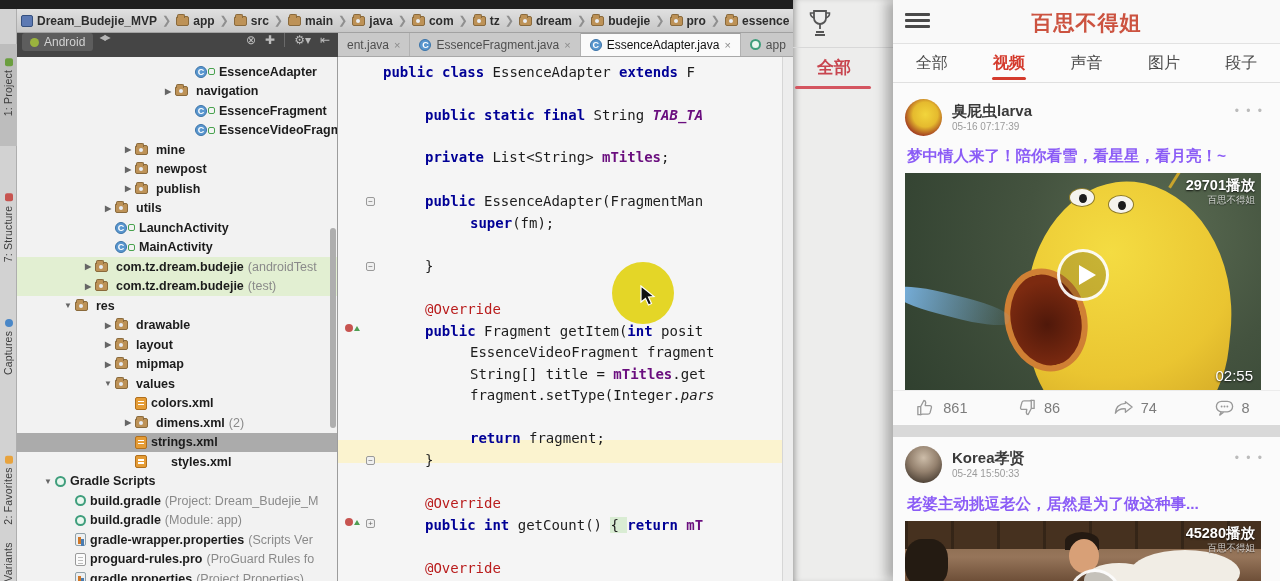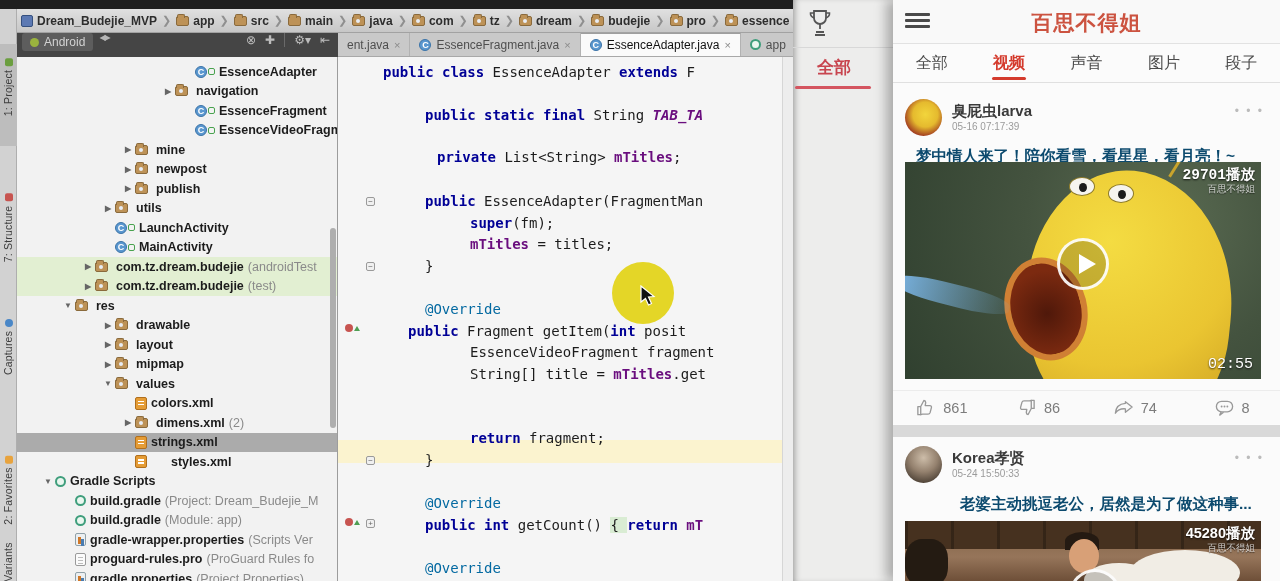--- a/index.html
+++ b/index.html
@@ -59,21 +59,21 @@
   .ic-file { display:inline-block; width:11px; height:13px; background:#fbfbfb; border:1px solid #9a9a9a; border-radius:2px; position:relative; flex:none; }
   .ic-file::after { content:""; position:absolute; left:2px; top:3px; right:2px; height:1.5px; background:#bdbdbd; box-shadow:0 3px 0 #bdbdbd, 0 6px 0 #bdbdbd; }
   .tree-scroll { position:absolute; left:330px; top:228px; width:6px; height:200px; background:#aeaeae; border-radius:3px; }
 
   
   .editor { position:absolute; left:338px; top:57px; width:455px; height:524px; background:#f5f5f5; overflow:hidden; }
   .cur-line { position:absolute; left:0; top:383px; width:455px; height:23px; background:#fbf3cf; }
   .codeline { position:absolute; font-family:"DejaVu Sans Mono", monospace; font-size:14px; white-space:pre; color:#1c1c1c; line-height:21px; }
   .k { color:#000096; font-weight:bold; }
   .f { color:#6a0e7e; font-weight:bold; }
-  .a { color:#0369a1; }
+  .a { color:#b91c1c; }
   .n { color:#1414ff; }
   .i { font-style:italic; }
   .ci { color:#6a0e7e; font-weight:bold; font-style:italic; }
   .bh { background:#d9ecd3; }
   .fold { position:absolute; left:28px; width:9px; height:9px; border:1px solid #9a9a9a; background:#f0f0f0; color:#666; font-size:8px; line-height:7px; text-align:center; border-radius:2px; }
   .ovr { position:absolute; left:7px; width:8px; height:8px; border-radius:50%; background:#c75450; }
   .ovr::after { content:""; position:absolute; left:9px; top:2px; width:0; height:0; border-left:3px solid transparent; border-right:3px solid transparent; border-bottom:5px solid #4f9e54; }
   .ed-scroll { position:absolute; right:0; top:0; width:11px; height:524px; background:#ededed; border-left:1px solid #d6d6d6; }
   .click-circle { position:absolute; left:274px; top:205px; width:62px; height:62px; border-radius:50%; background:rgba(226,211,21,.92); }
   .cursor-arrow { position:absolute; left:302px; top:228px; }
@@ -94,34 +94,34 @@
   .hamburger .row { height:2.5px; margin-bottom:3.5px; background:#4a4a4a; position:relative; border-radius:1px; }
   .p-title { position:absolute; left:0; top:9px; width:387px; text-align:center; font-size:21px; font-weight:bold; color:#cc5340; letter-spacing:1px; }
   .p-tabs { position:absolute; left:0; top:44px; width:387px; height:39px; border-bottom:1px solid #e0e0e0; display:flex; }
   .p-tab { flex:1; display:flex; align-items:center; justify-content:center; font-size:16px; color:#4c4c4c; position:relative; }
   .p-tab.active { color:#d43a2c; font-weight:bold; }
   .p-tab.active::after { content:""; position:absolute; left:50%; transform:translateX(-50%); bottom:2px; width:34px; height:3px; background:#d43a2c; border-radius:2px; }
 
   .post-name { position:absolute; left:59px; font-size:15px; font-weight:bold; color:#3a3a3a; }
   .post-time { position:absolute; left:59px; font-size:10px; color:#9b9b9b; }
   .post-menu { position:absolute; right:16px; font-size:12px; color:#bbb; letter-spacing:2px; }
-  .post-text { position:absolute; left:23px; font-size:15.5px; font-weight:bold; color:#0c4a6e; white-space:nowrap; }
+  .post-text { position:absolute; left:14px; font-size:15.5px; font-weight:bold; color:#8b5cf6; white-space:nowrap; }
   .avatar { position:absolute; left:12px; width:37px; height:37px; border-radius:50%; }
   .av1 { background:radial-gradient(circle at 55% 42%, #f2d53c 0%, #e5ba2e 42%, #a03a20 74%, #74281a 100%); }
   .av2 { background:radial-gradient(circle at 50% 32%, #cdbda9 0%, #94816e 45%, #473c31 85%); }
 
   .video { position:absolute; left:12px; width:356px; overflow:hidden; }
   .views { position:absolute; right:6px; top:3px; font-size:14.5px; font-weight:bold; color:#fff; text-shadow:0 1px 2px rgba(0,0,0,.8); }
   .vmark { position:absolute; right:6px; top:21px; font-size:9.5px; color:rgba(255,255,255,.75); text-shadow:0 1px 1px rgba(0,0,0,.6); }
   .duration { position:absolute; right:8px; bottom:6px; font-size:15px; color:#fff; text-shadow:0 1px 2px rgba(0,0,0,.8); }
   .playbtn { position:absolute; width:52px; height:52px; border:3px solid rgba(255,255,255,.92); border-radius:50%; background:rgba(0,0,0,.18); }
   .playbtn::after { content:""; position:absolute; left:19px; top:13px; width:0; height:0; border-left:17px solid #fff; border-top:10px solid transparent; border-bottom:10px solid transparent; }
 
   
-  .v1 { top:162px; height:217px; background:radial-gradient(circle at 72% 28%, #5a6b52 0%, #44533f 45%, #30402f 100%);font-family:Liberation Mono, monospace; }
+  .v1 { top:173px; height:217px; background:radial-gradient(circle at 72% 28%, #5a6b52 0%, #44533f 45%, #30402f 100%); }
   .larva { position:absolute; left:34%; top:4%; width:58%; height:120%; border-radius:46% 54% 40% 50%;
     background:radial-gradient(circle at 38% 28%, #f4dc42 0%, #eac531 55%, #c79a20 100%); transform:rotate(6deg); }
   .mouth { position:absolute; left:28%; top:44%; width:82px; height:104px; border-radius:50%; transform:rotate(-14deg);
     background:radial-gradient(circle at 50% 55%, #4f180a 0%, #7c2a10 70%); border:6px solid #d08034; }
   .eye { position:absolute; width:26px; height:19px; background:#f6f4ee; border-radius:50%; border:1px solid #8d7a27; }
   .eye i { position:absolute; left:9px; top:5px; width:8px; height:9px; background:#1c1c1c; border-radius:50%; }
   .antenna { position:absolute; left:76%; top:-6%; width:3px; height:30px; background:#c9a42c; transform:rotate(32deg); }
   .spray { position:absolute; left:-3%; top:56%; width:33%; height:22px; border-radius:40%;
     background:linear-gradient(90deg, rgba(125,185,235,.95), rgba(125,185,235,.08)); transform:rotate(14deg); }
 
@@ -357,29 +357,29 @@
       </div>
     </div>
   <div class="tree-scroll"></div>
 
   <div class="editor" id="editor">
     <div class="cur-line"></div>
     <div class="ed-scroll"></div>
 
   <div class="codeline" style="top: 5px; left: 45px;"><span class="k">public class </span><span>EssenceAdapter </span><span class="k">extends </span><span>F</span></div>
       <div class="codeline" style="top: 48px; left: 87px;"><span class="k">public static final </span><span>String </span><span class="ci">TAB_TA</span></div>
-      <div class="codeline" style="top: 90px; left: 87px; margin-left: 12px;"><span class="k">private </span><span>List&lt;String&gt; </span><span class="f">mTitles</span><span>;</span></div>
+      <div class="codeline" style="top: 90px; left: 87px;"><span class="k">private </span><span>List&lt;String&gt; </span><span class="f">mTitles</span><span>;</span></div>
       <div class="codeline" style="top: 134px; left: 87px;"><span class="k">public </span><span>EssenceAdapter(FragmentMan</span></div>
       <div class="codeline" style="top: 156px; left: 132px;"><span class="k">super</span><span>(fm);</span></div>
-      <div class="codeline" style="top: 177px; left: 132px;"><span class="f">mTitles</span><span> = titles;</span></div>
       <div class="codeline" style="top: 199px; left: 87px;"><span>}</span></div>
       <div class="codeline" style="top: 242px; left: 87px;"><span class="a">@Override</span></div>
-      <div class="codeline" style="top: 264px; left: 70px;"><span class="k">public </span><span>Fragment getItem(</span><span class="k">int</span><span> posit</span></div>
+      <div class="codeline" style="top: 264px; left: 87px;"><span class="k">public </span><span>Fragment getItem(</span><span class="k">int</span><span> posit</span></div>
       <div class="codeline" style="top: 307px; left: 132px;"><span>String[] title = </span><span class="f">mTitles</span><span>.get</span></div>
       <div class="codeline" style="top: 285px; left: 132px;"><span>EssenceVideoFragment fragment</span></div>
+      <div class="codeline" style="top: 328px; left: 132px;"><span>fragment.setType(Integer.</span><span class="i">pars</span></div>
       <div class="codeline" style="top: 371px; left: 132px;"><span class="k">return</span><span> fragment;</span></div>
       <div class="codeline" style="top: 393px; left: 87px;"><span>}</span></div>
       <div class="codeline" style="top: 436px; left: 87px;"><span class="a">@Override</span></div>
       <div class="codeline" style="top: 458px; left: 87px;"><span class="k">public int </span><span>getCount() </span><span class="bh">{ </span><span class="k">return </span><span class="f">mT</span></div>
       <div class="codeline" style="top: 501px; left: 87px;"><span class="a">@Override</span></div>
       <div class="ovr" style="top: 267px;"></div>
       <div class="ovr" style="top: 461px;"></div>
       <div class="fold" style="top: 140px;">−</div>
       <div class="fold" style="top: 205px;">−</div>
       <div class="fold" style="top: 399px;">−</div>
@@ -480,21 +480,21 @@
       </div>
     </div>
 
     <div class="post-sep"></div>
 
     <div>
       <div class="avatar av2" style="top:446px;"></div>
       <div class="post-name" style="top:449px;">Korea孝贤</div>
       <div class="post-time" style="top:468px;">05-24 15:50:33</div>
       <div class="post-menu" style="top:451px;">• • •</div>
-      <div class="post-text" style="top:494px;margin-left:44px;">老婆主动挑逗老公，居然是为了做这种事...</div>
+      <div class="post-text" style="top:494px;">老婆主动挑逗老公，居然是为了做这种事...</div>
 
       <div class="video v2">
         <div class="bgart"></div>
         <div class="headboard"></div>
         <div class="lampdark"></div>
         <div class="hair2"></div>
         <div class="face2"></div>
         <div class="pillow" style="right:6%; top:48%; width:110px; height:46px;"></div>
         <div class="pillow" style="right:30%; top:70%; width:70px; height:34px;"></div>
         <div class="views">45280播放</div>

